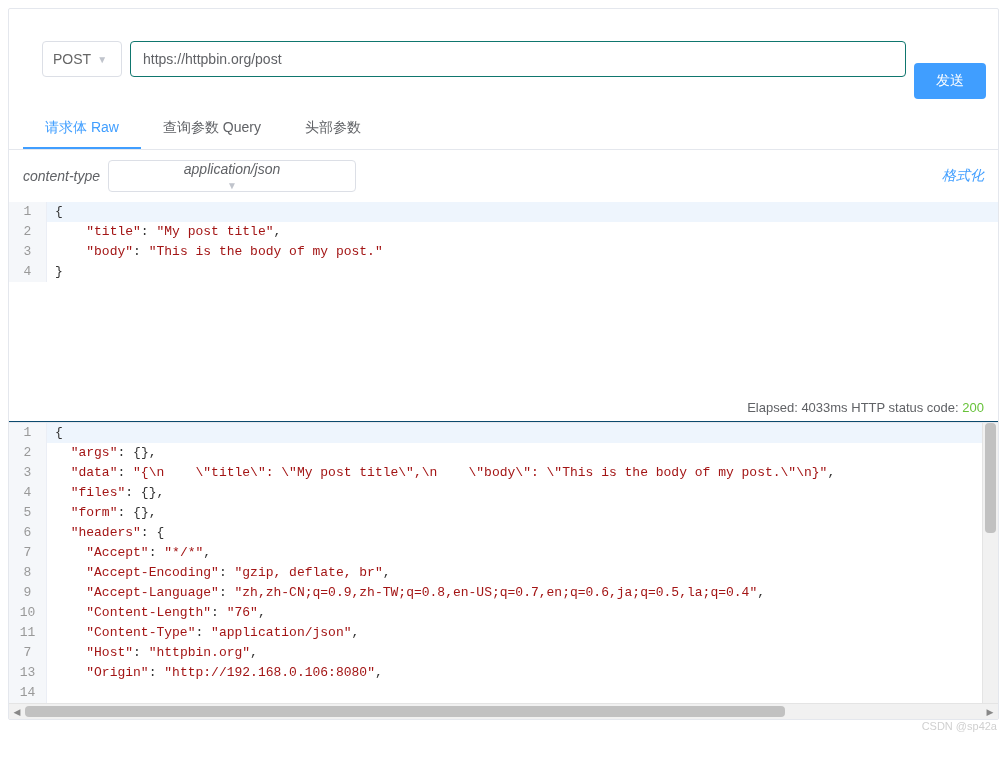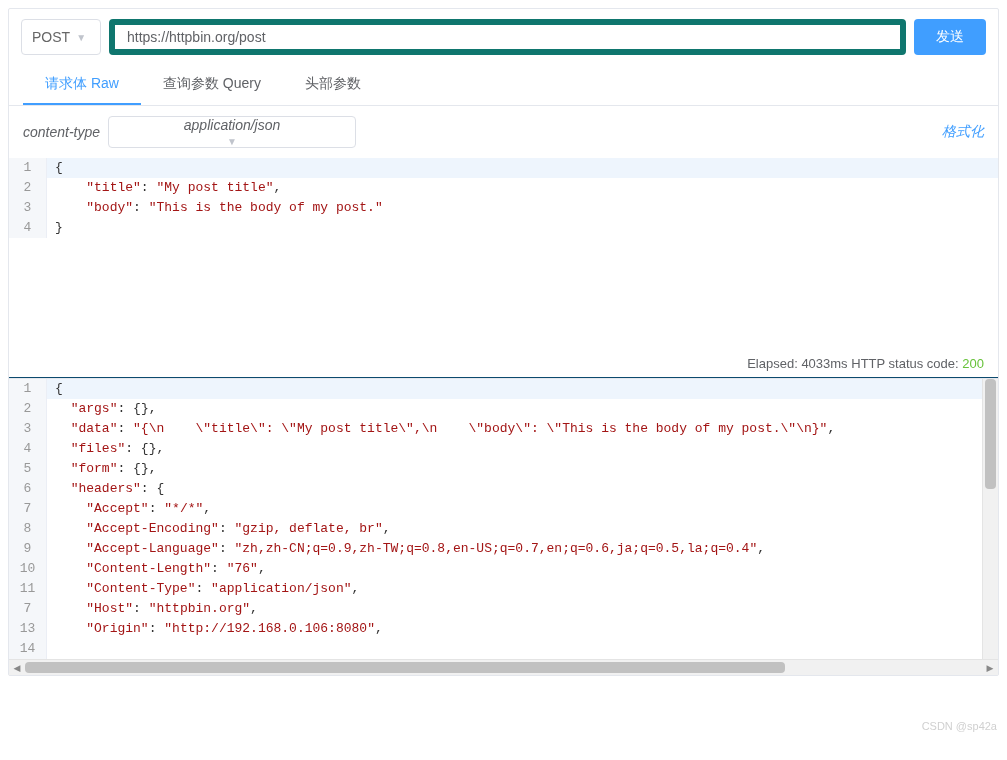--- a/index.html
+++ b/index.html
@@ -14,32 +14,32 @@
 }
 .panel { border: 1px solid #e4e7ed; margin: 8px; border-radius: 2px; }
 .request-line {
   display: flex; align-items: center; gap: 8px;
   padding: 10px 12px;
 }
 .method-select {
   display: flex; align-items: center; gap: 6px;
   border: 1px solid #dcdfe6; border-radius: 4px;
   padding: 6px 10px; height: 36px; width: 80px;
-  color: #666; cursor: pointer;
+  color: #666; cursor: pointer; margin-left: 21px;
 }
 .chev { color: #c0c4cc; font-size: 10px; }
 .url-input {
-  flex: 1; height: 36px; border: 6px solid #0f766e;
+  flex: 1; height: 36px; border: 1px solid #0f766e;
   border-radius: 4px; padding: 0 12px; font-size: 14px;
   color: #606266; outline: none;
 }
 .send-btn {
   background: #409eff; color: #fff; border: none;
   border-radius: 4px; height: 36px; padding: 0 22px;
-  font-size: 14px; cursor: pointer;
+  font-size: 14px; cursor: pointer; margin-top: 44px;
 }
 .tabs {
   display: flex; align-items: center; gap: 0;
   border-bottom: 1px solid #e4e7ed; padding: 0 14px;
 }
 .tab {
   padding: 10px 22px; cursor: pointer; color: #606266;
   border-bottom: 2px solid transparent; font-size: 14px;
 }
 .tab.active { color: #409eff; border-bottom-color: #409eff; text-align: center; }

